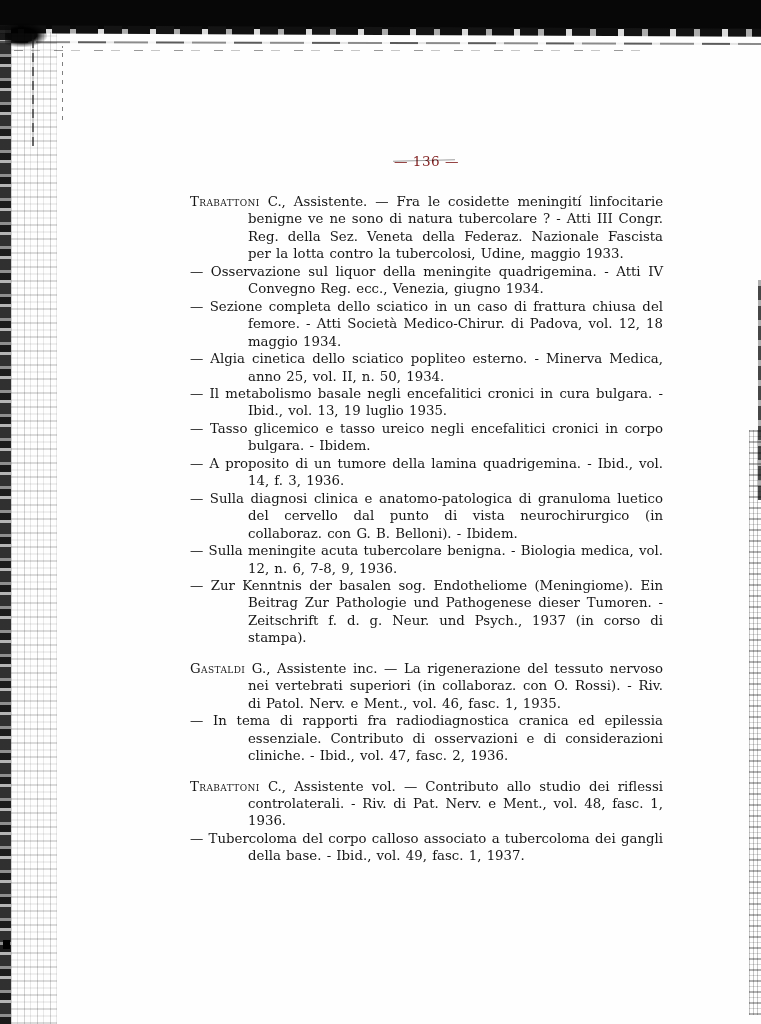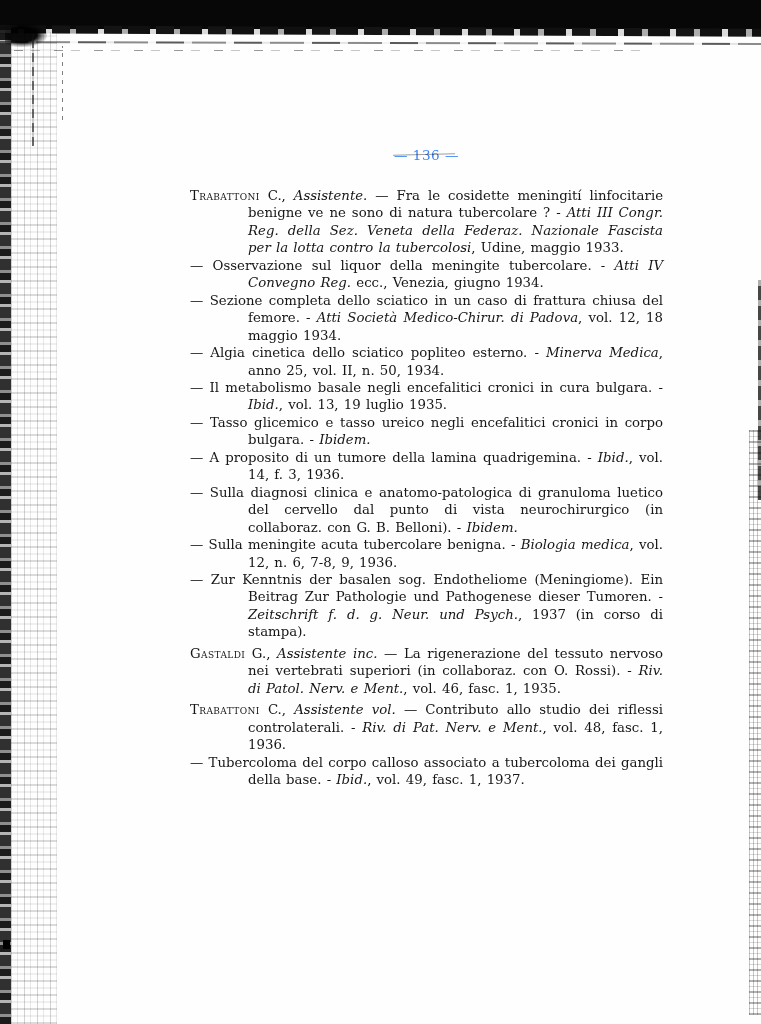--- a/index.html
+++ b/index.html
@@ -79,22 +79,22 @@
     position: absolute;
     left: 190px;
     top: 137px;
     width: 473px;
   }
   .page-number {
     position: relative;
     text-align: center;
     font-size: 13.5px;
     letter-spacing: 0.5px;
-    margin: 10px 0 24px 0;
-    color: #3b82f6;
+    margin: 16px 0 24px 0;
+    color: #7f1d1d;
   }
   .page-number::after { 
     content: "";
     position: absolute;
     left: 43%;
     top: 46%;
     width: 62px;
     height: 1px;
     background: rgba(0,0,0,.38);
     transform: rotate(-1.2deg);
@@ -102,23 +102,23 @@
   .bib-entry {
     margin: 0;
     padding-left: 58px;
     text-indent: -58px;
     text-align: justify;
     font-size: 13.3px;
     line-height: 17.45px;
     word-spacing: 1px;
     color: #161616;
   }
-  .bib-group + .bib-group { margin-top: 4px; }
+  .bib-group + .bib-group { margin-top: 13px; }
   .sc { font-variant: small-caps; letter-spacing: 0.4px; }
-  .it { font-style: italic; }
+  .it { }
 </style>
 </head>
 <body>
 
 <div class="artifact scan-top-bar"></div>
 <div class="artifact scan-top-bar-edge"></div>
 <div class="artifact scan-rule-1"></div>
 <div class="artifact scan-rule-2"></div>
 <div class="artifact scan-corner-blob"></div>
 <div class="artifact scan-left-dark"></div>
@@ -127,31 +127,32 @@
 <div class="artifact scan-vline-2"></div>
 <div class="artifact scan-right-line"></div>
 <div class="artifact scan-right-speckle"></div>
 <div class="artifact scan-speck"></div>
 
 <div class="page-content">
   <div class="page-number">— 136 —</div>
   <div class="bibliography">
       <div class="bib-group">
         <p class="bib-entry"><span class="sc">Trabattoni</span><span> C., </span><span class="it">Assistente.</span><span> — Fra le cosidette meningití linfocitarie benigne ve ne sono di natura tubercolare ? - </span><span class="it">Atti III Congr. Reg. della Sez. Veneta della Federaz. Nazionale Fascista per la lotta contro la tubercolosi</span><span>, Udine, maggio 1933.</span></p>
-        <p class="bib-entry"><span>— Osservazione sul liquor della meningite tubercolare. - </span><span class="it">Atti IV Convegno Reg.</span><span> ecc., Venezia, giugno 1934.</span></p>
+        <p class="bib-entry"><span>— Osservazione sul liquor della meningite quadrigemina. - </span><span class="it">Atti IV Convegno Reg.</span><span> ecc., Venezia, giugno 1934.</span></p>
         <p class="bib-entry"><span>— Sezione completa dello sciatico in un caso di frattura chiusa del femore. - </span><span class="it">Atti Società Medico-Chirur. di Padova</span><span>, vol. 12, 18 maggio 1934.</span></p>
         <p class="bib-entry"><span>— Algia cinetica dello sciatico popliteo esterno. - </span><span class="it">Minerva Medica</span><span>, anno 25, vol. II, n. 50, 1934.</span></p>
         <p class="bib-entry"><span>— Il metabolismo basale negli encefalitici cronici in cura bulgara. - </span><span class="it">Ibid.</span><span>, vol. 13, 19 luglio 1935.</span></p>
         <p class="bib-entry"><span>— Tasso glicemico e tasso ureico negli encefalitici cronici in corpo bulgara. - </span><span class="it">Ibidem.</span></p>
         <p class="bib-entry"><span>— A proposito di un tumore della lamina quadrigemina. - </span><span class="it">Ibid.</span><span>, vol. 14, f. 3, 1936.</span></p>
         <p class="bib-entry"><span>— Sulla diagnosi clinica e anatomo-patologica di granuloma luetico del cervello dal punto di vista neurochirurgico (in collaboraz. con G. B. Belloni). - </span><span class="it">Ibidem.</span></p>
         <p class="bib-entry"><span>— Sulla meningite acuta tubercolare benigna. - </span><span class="it">Biologia medica</span><span>, vol. 12, n. 6, 7-8, 9, 1936.</span></p>
         <p class="bib-entry"><span>— Zur Kenntnis der basalen sog. Endotheliome (Meningiome). Ein Beitrag Zur Pathologie und Pathogenese dieser Tumoren. - </span><span class="it">Zeitschrift f. d. g. Neur. und Psych.</span><span>, 1937 (in corso di stampa).</span></p>
       </div>
       <div class="bib-group">
         <p class="bib-entry"><span class="sc">Gastaldi</span><span> G., </span><span class="it">Assistente inc.</span><span> — La rigenerazione del tessuto nervoso nei vertebrati superiori (in collaboraz. con O. Rossi). - </span><span class="it">Riv. di Patol. Nerv. e Ment.</span><span>, vol. 46, fasc. 1, 1935.</span></p>
+        <p class="bib-entry"><span>— In tema di rapporti fra radiodiagnostica cranica ed epilessia essenziale. Contributo di osservazioni e di considerazioni cliniche. - </span><span class="it">Ibid.</span><span>, vol. 47, fasc. 2, 1936.</span></p>
       </div>
       <div class="bib-group">
         <p class="bib-entry"><span class="sc">Trabattoni</span><span> C., </span><span class="it">Assistente vol.</span><span> — Contributo allo studio dei riflessi controlaterali. - </span><span class="it">Riv. di Pat. Nerv. e Ment.</span><span>, vol. 48, fasc. 1, 1936.</span></p>
         <p class="bib-entry"><span>— Tubercoloma del corpo calloso associato a tubercoloma dei gangli della base. - </span><span class="it">Ibid.</span><span>, vol. 49, fasc. 1, 1937.</span></p>
       </div>
     </div>
 </div>
 
 </body></html>

